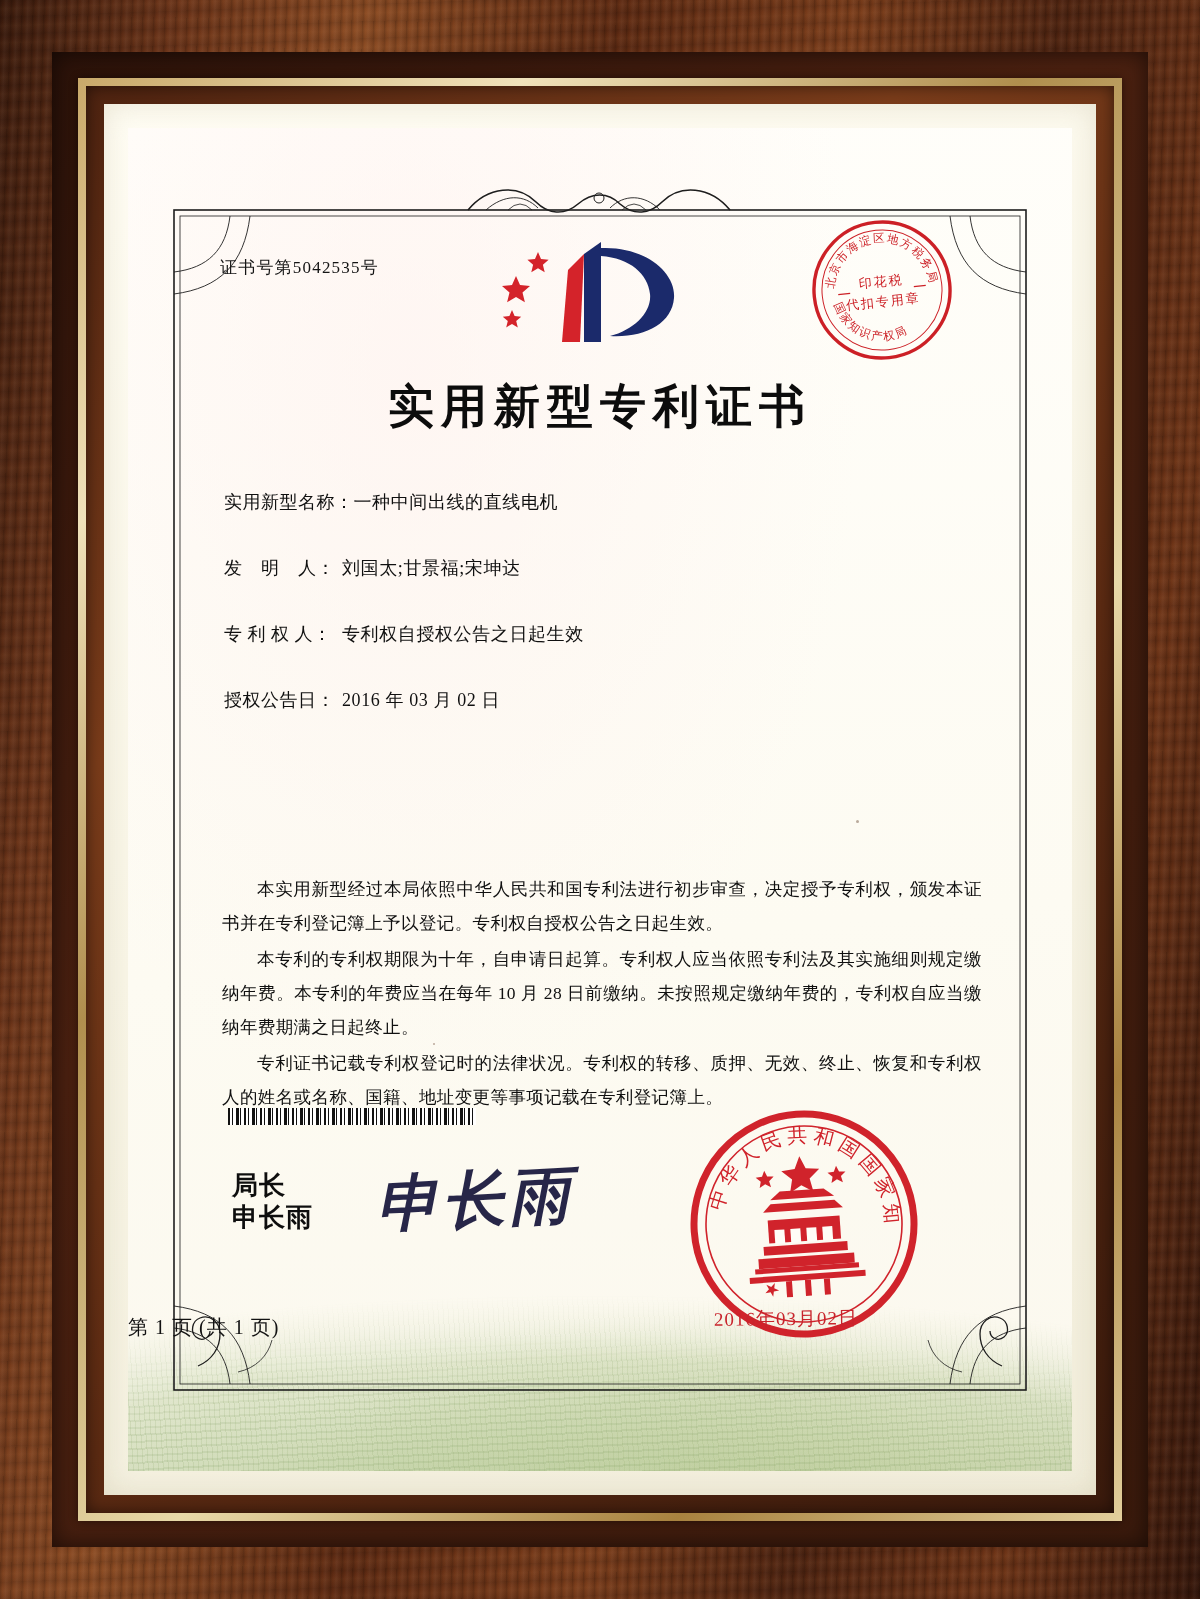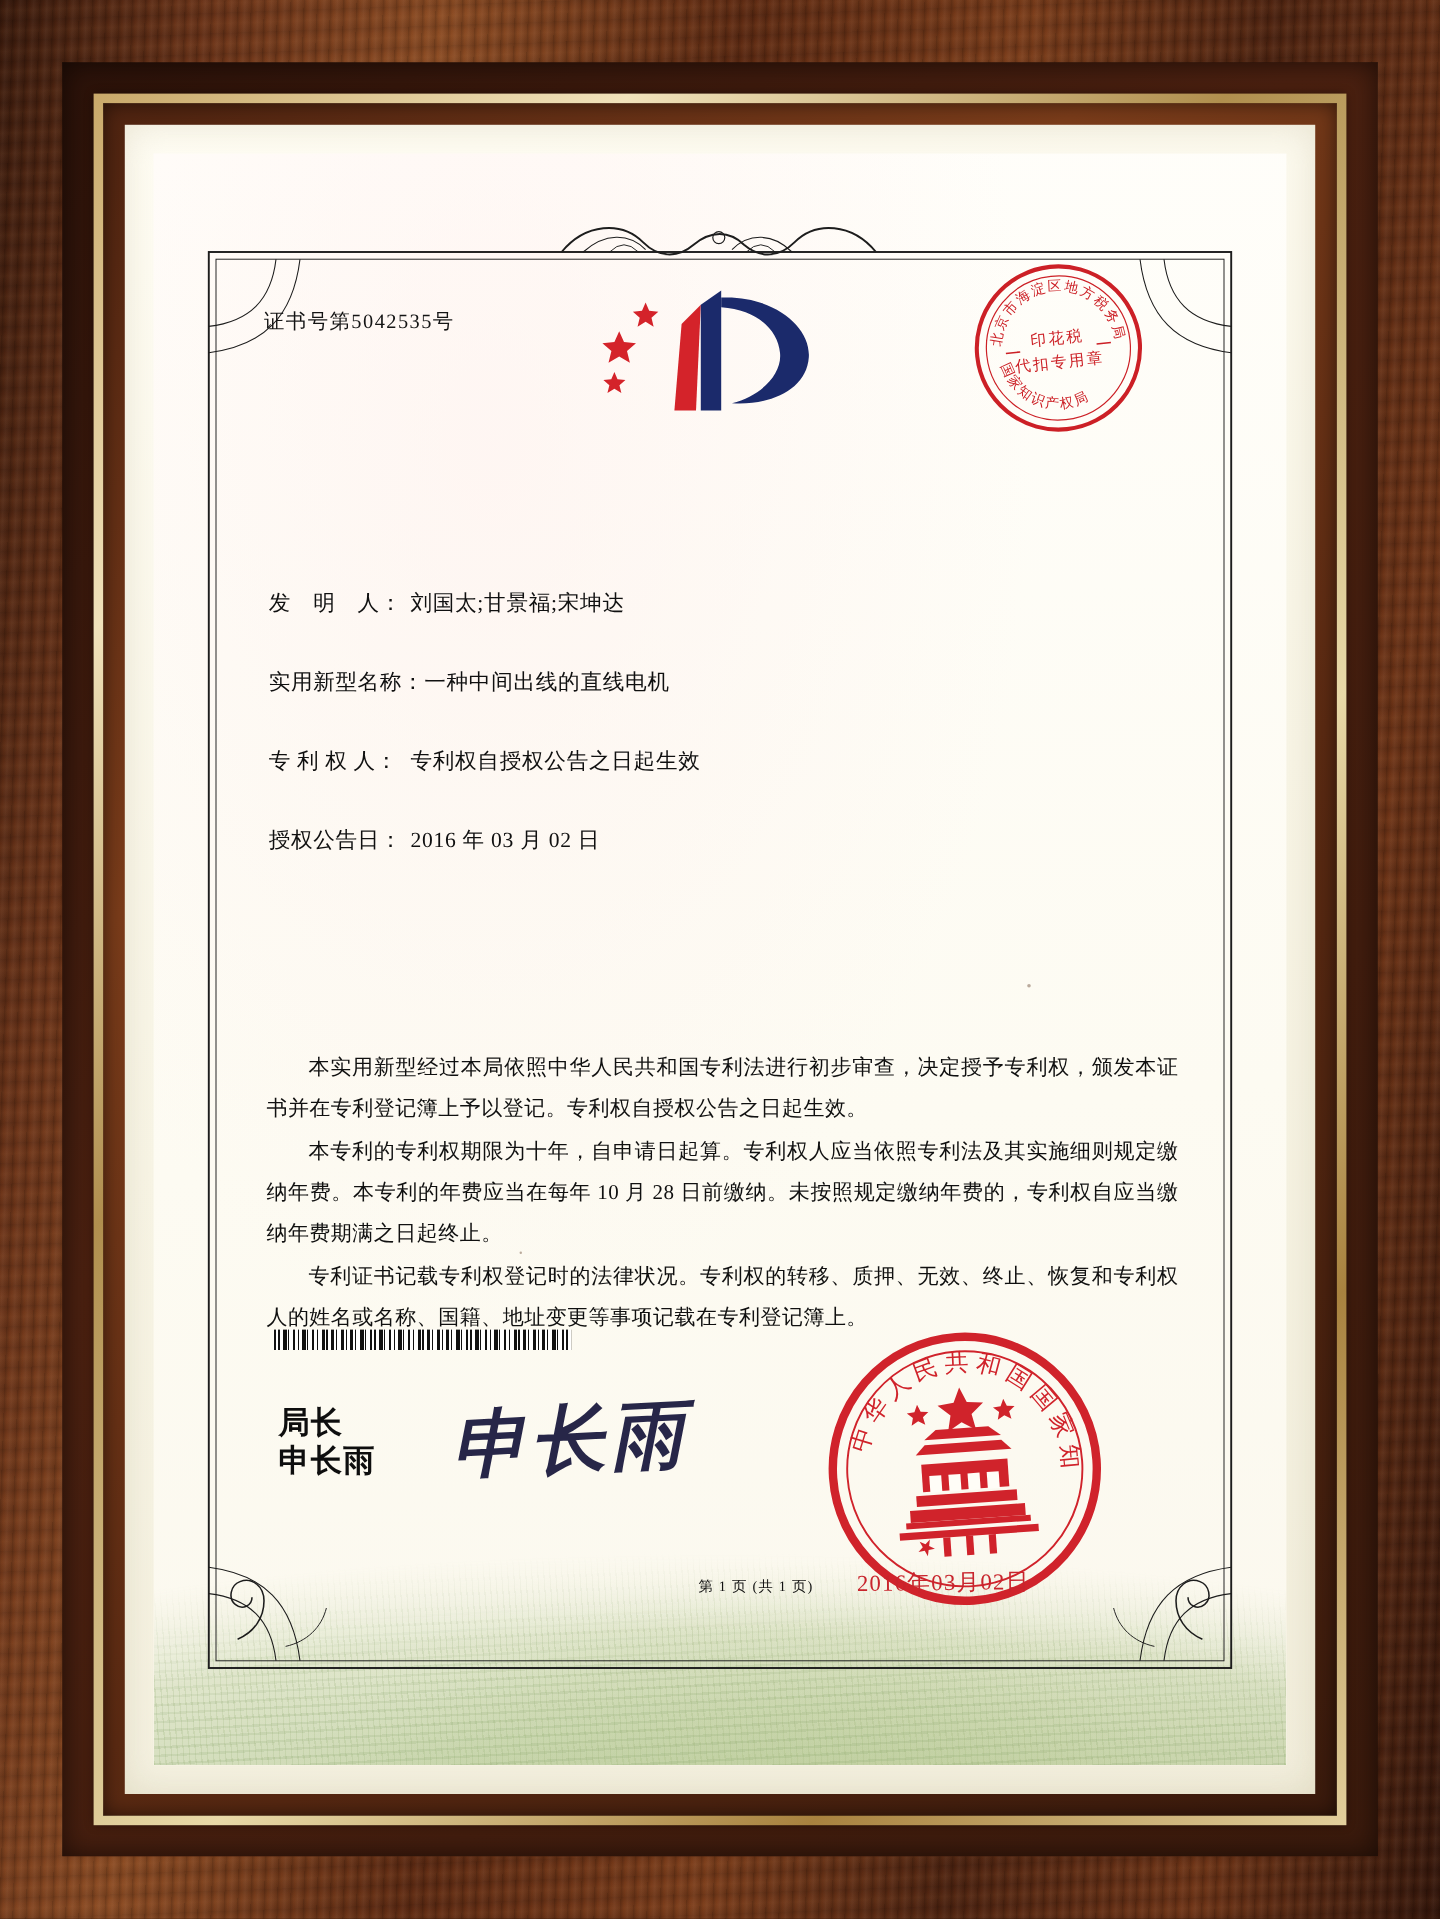--- a/index.html
+++ b/index.html
@@ -231,22 +231,22 @@
   .seal-tax {
     position: absolute;
     left: 680px; top: 88px;
     width: 148px; height: 148px;
   }
 
   .page-no {
     position: absolute;
     left: 0; top: 1186px;
     width: 1004px;
-    text-align: center;
-    font-size: 12px;
+    text-align: left;
+    font-size: 20px;
     color: #121212;
     letter-spacing: 1px;
   }
 
   .speck {
     position: absolute;
     width: 3px; height: 3px;
     border-radius: 50%;
     background: rgba(120,90,70,0.5);
   }
@@ -297,29 +297,30 @@
           <path d="M14 72 l2.6 6 6.6 0.7 -5 4.3 1.6 6.4 -5.8 -3.5 -5.8 3.5 1.6 -6.4 -5 -4.3 6.6 -0.7z" fill="#d4232a"></path>
 
           <path d="M64 104 L82 104 L86 16 L70 32 Z" fill="#d4232a"></path>
 
           <path d="M86 16 L103 4 L103 104 L86 104 Z" fill="#1b2a6b"></path>
 
           <path d="M103 10 C146 8, 178 34, 176 60 C174 86, 146 100, 112 98 C136 92, 154 74, 152 56 C150 36, 132 20, 103 18 Z" fill="#1b2a6b"></path>
         </g>
       </svg>
 
+      <div class="title">实用新型专利证书</div>
 
       <div class="fields">
+        <div class="field-row">
+          <span class="field-label">实用新型名称：</span>
+          <span class="field-value">一种中间出线的直线电机</span>
+        </div>
         <div class="field-row">
           <span class="field-label">发　明　人：</span>
           <span class="field-value">刘国太;甘景福;宋坤达</span>
-        </div>
-        <div class="field-row">
-          <span class="field-label">实用新型名称：</span>
-          <span class="field-value">一种中间出线的直线电机</span>
         </div>
         <div class="field-row">
           <span class="field-label">专 利 权 人：</span>
           <span class="field-value">专利权自授权公告之日起生效</span>
         </div>
         <div class="field-row">
           <span class="field-label">授权公告日：</span>
           <span class="field-value">2016 年 03 月 02 日</span>
         </div>
       </div>

